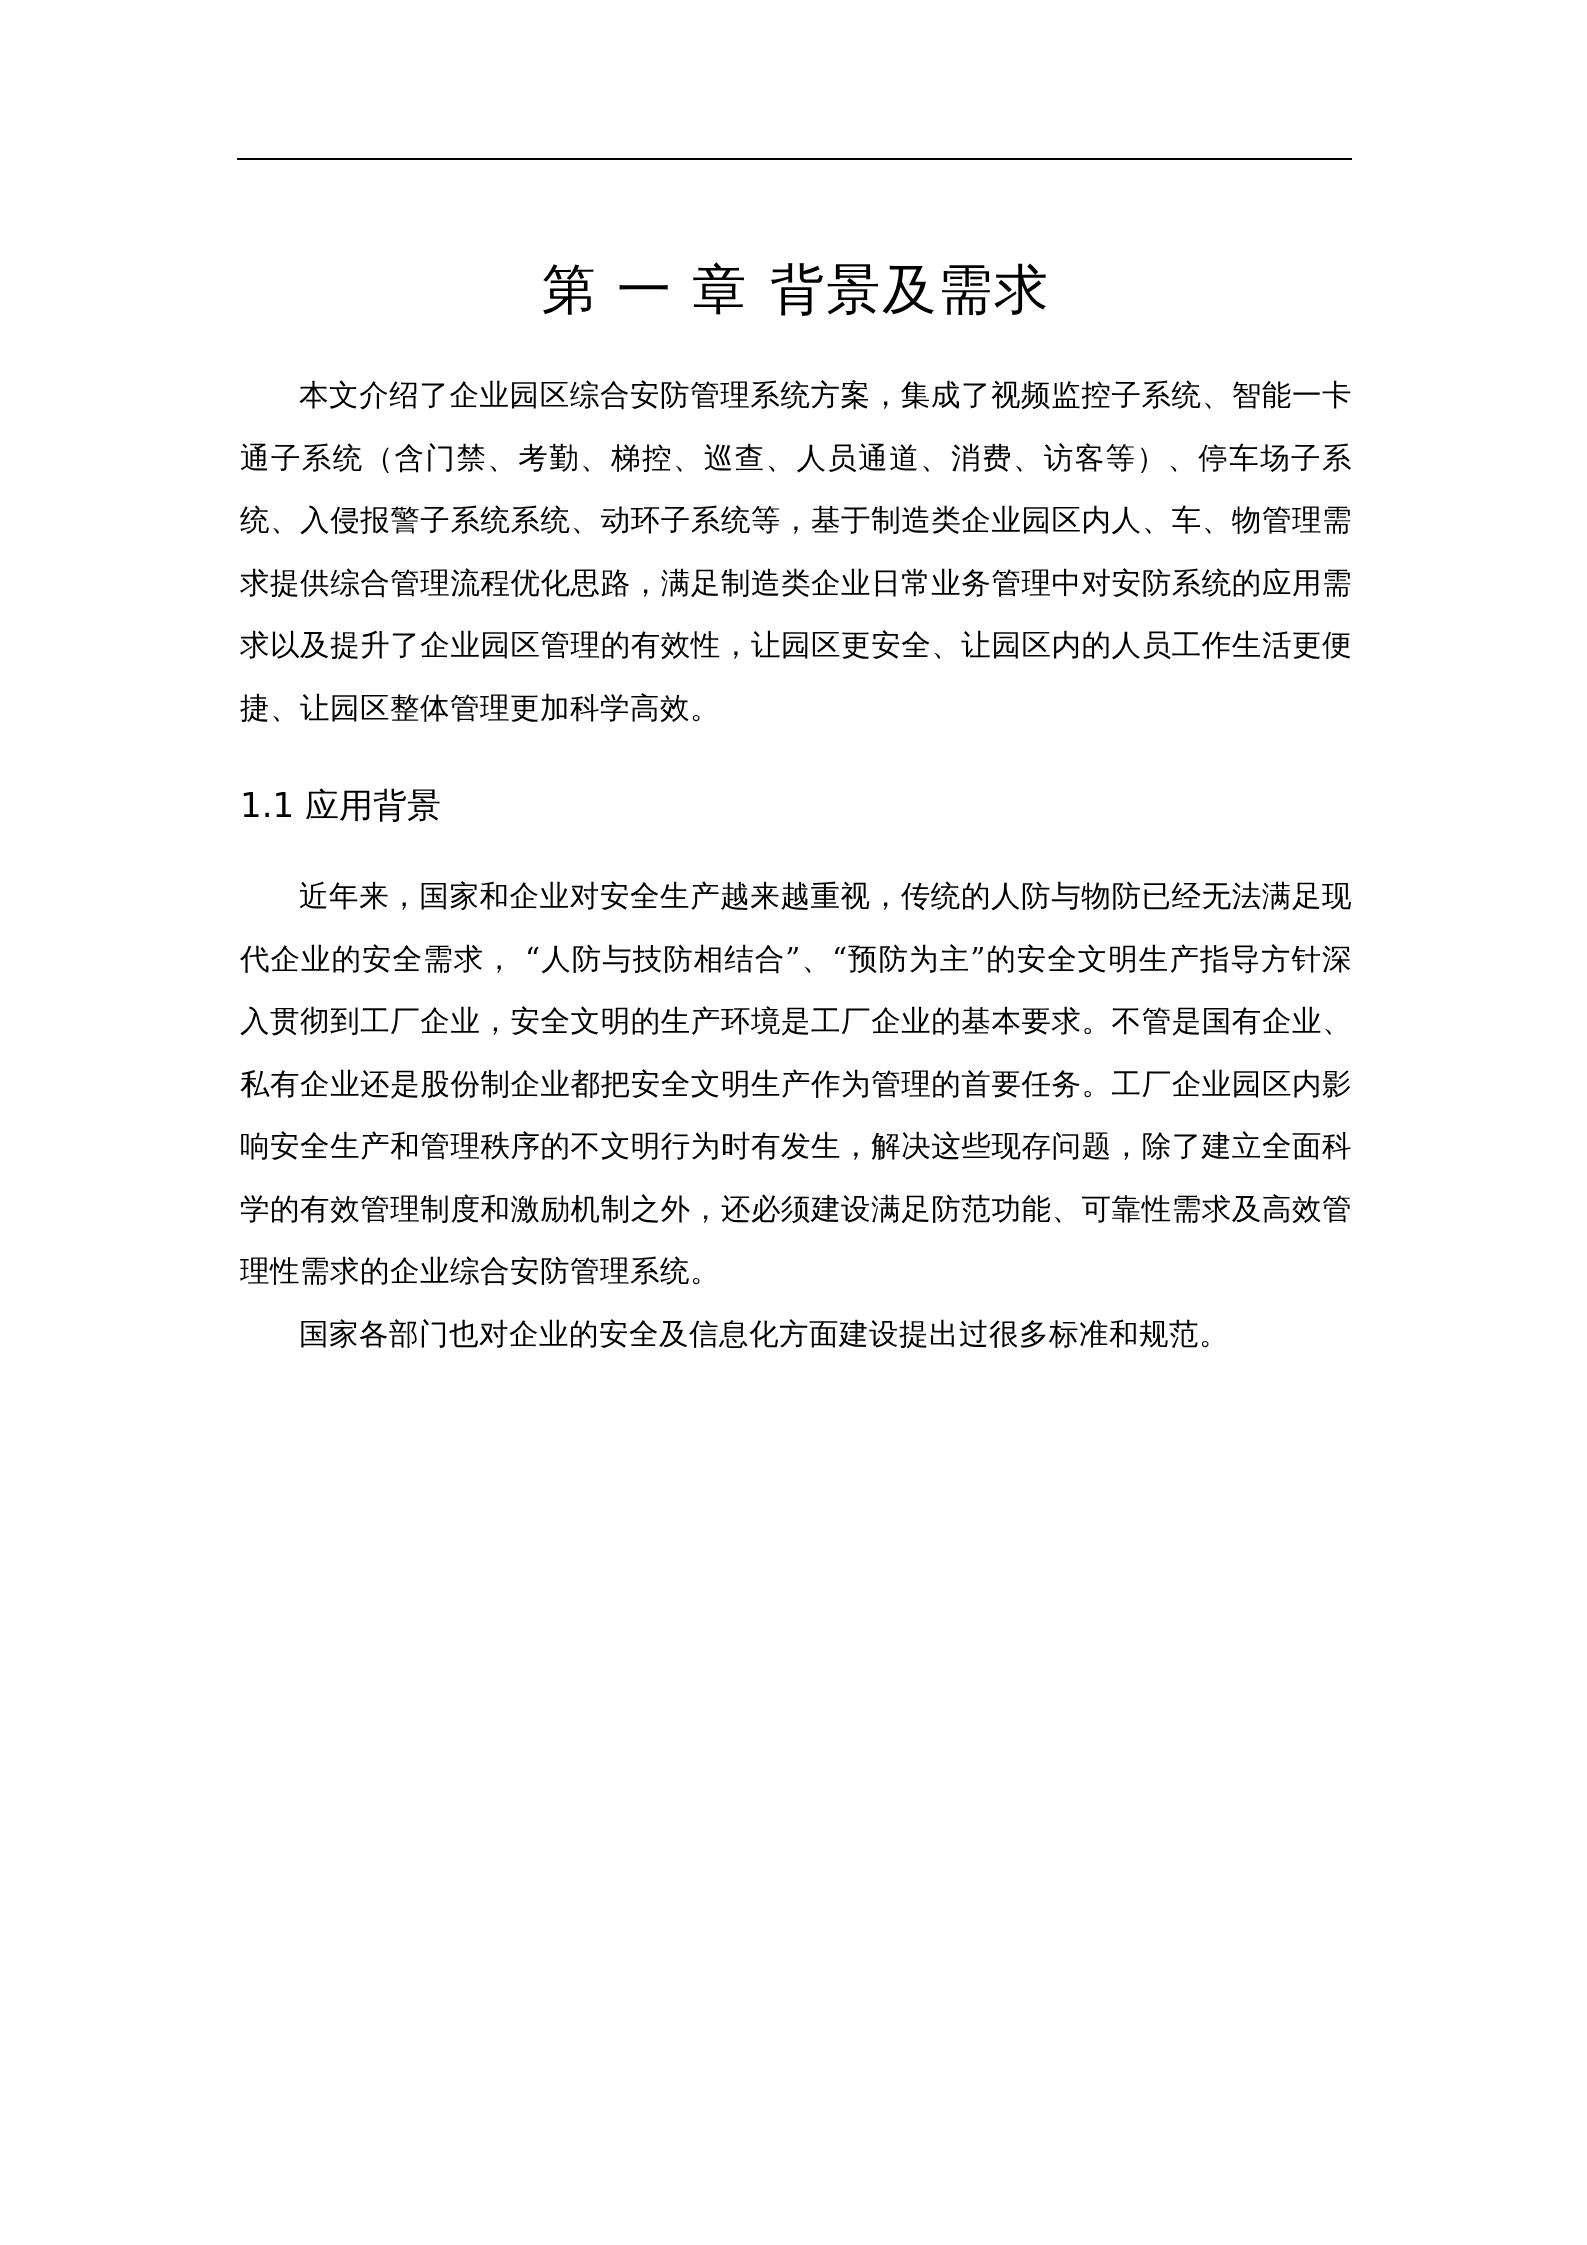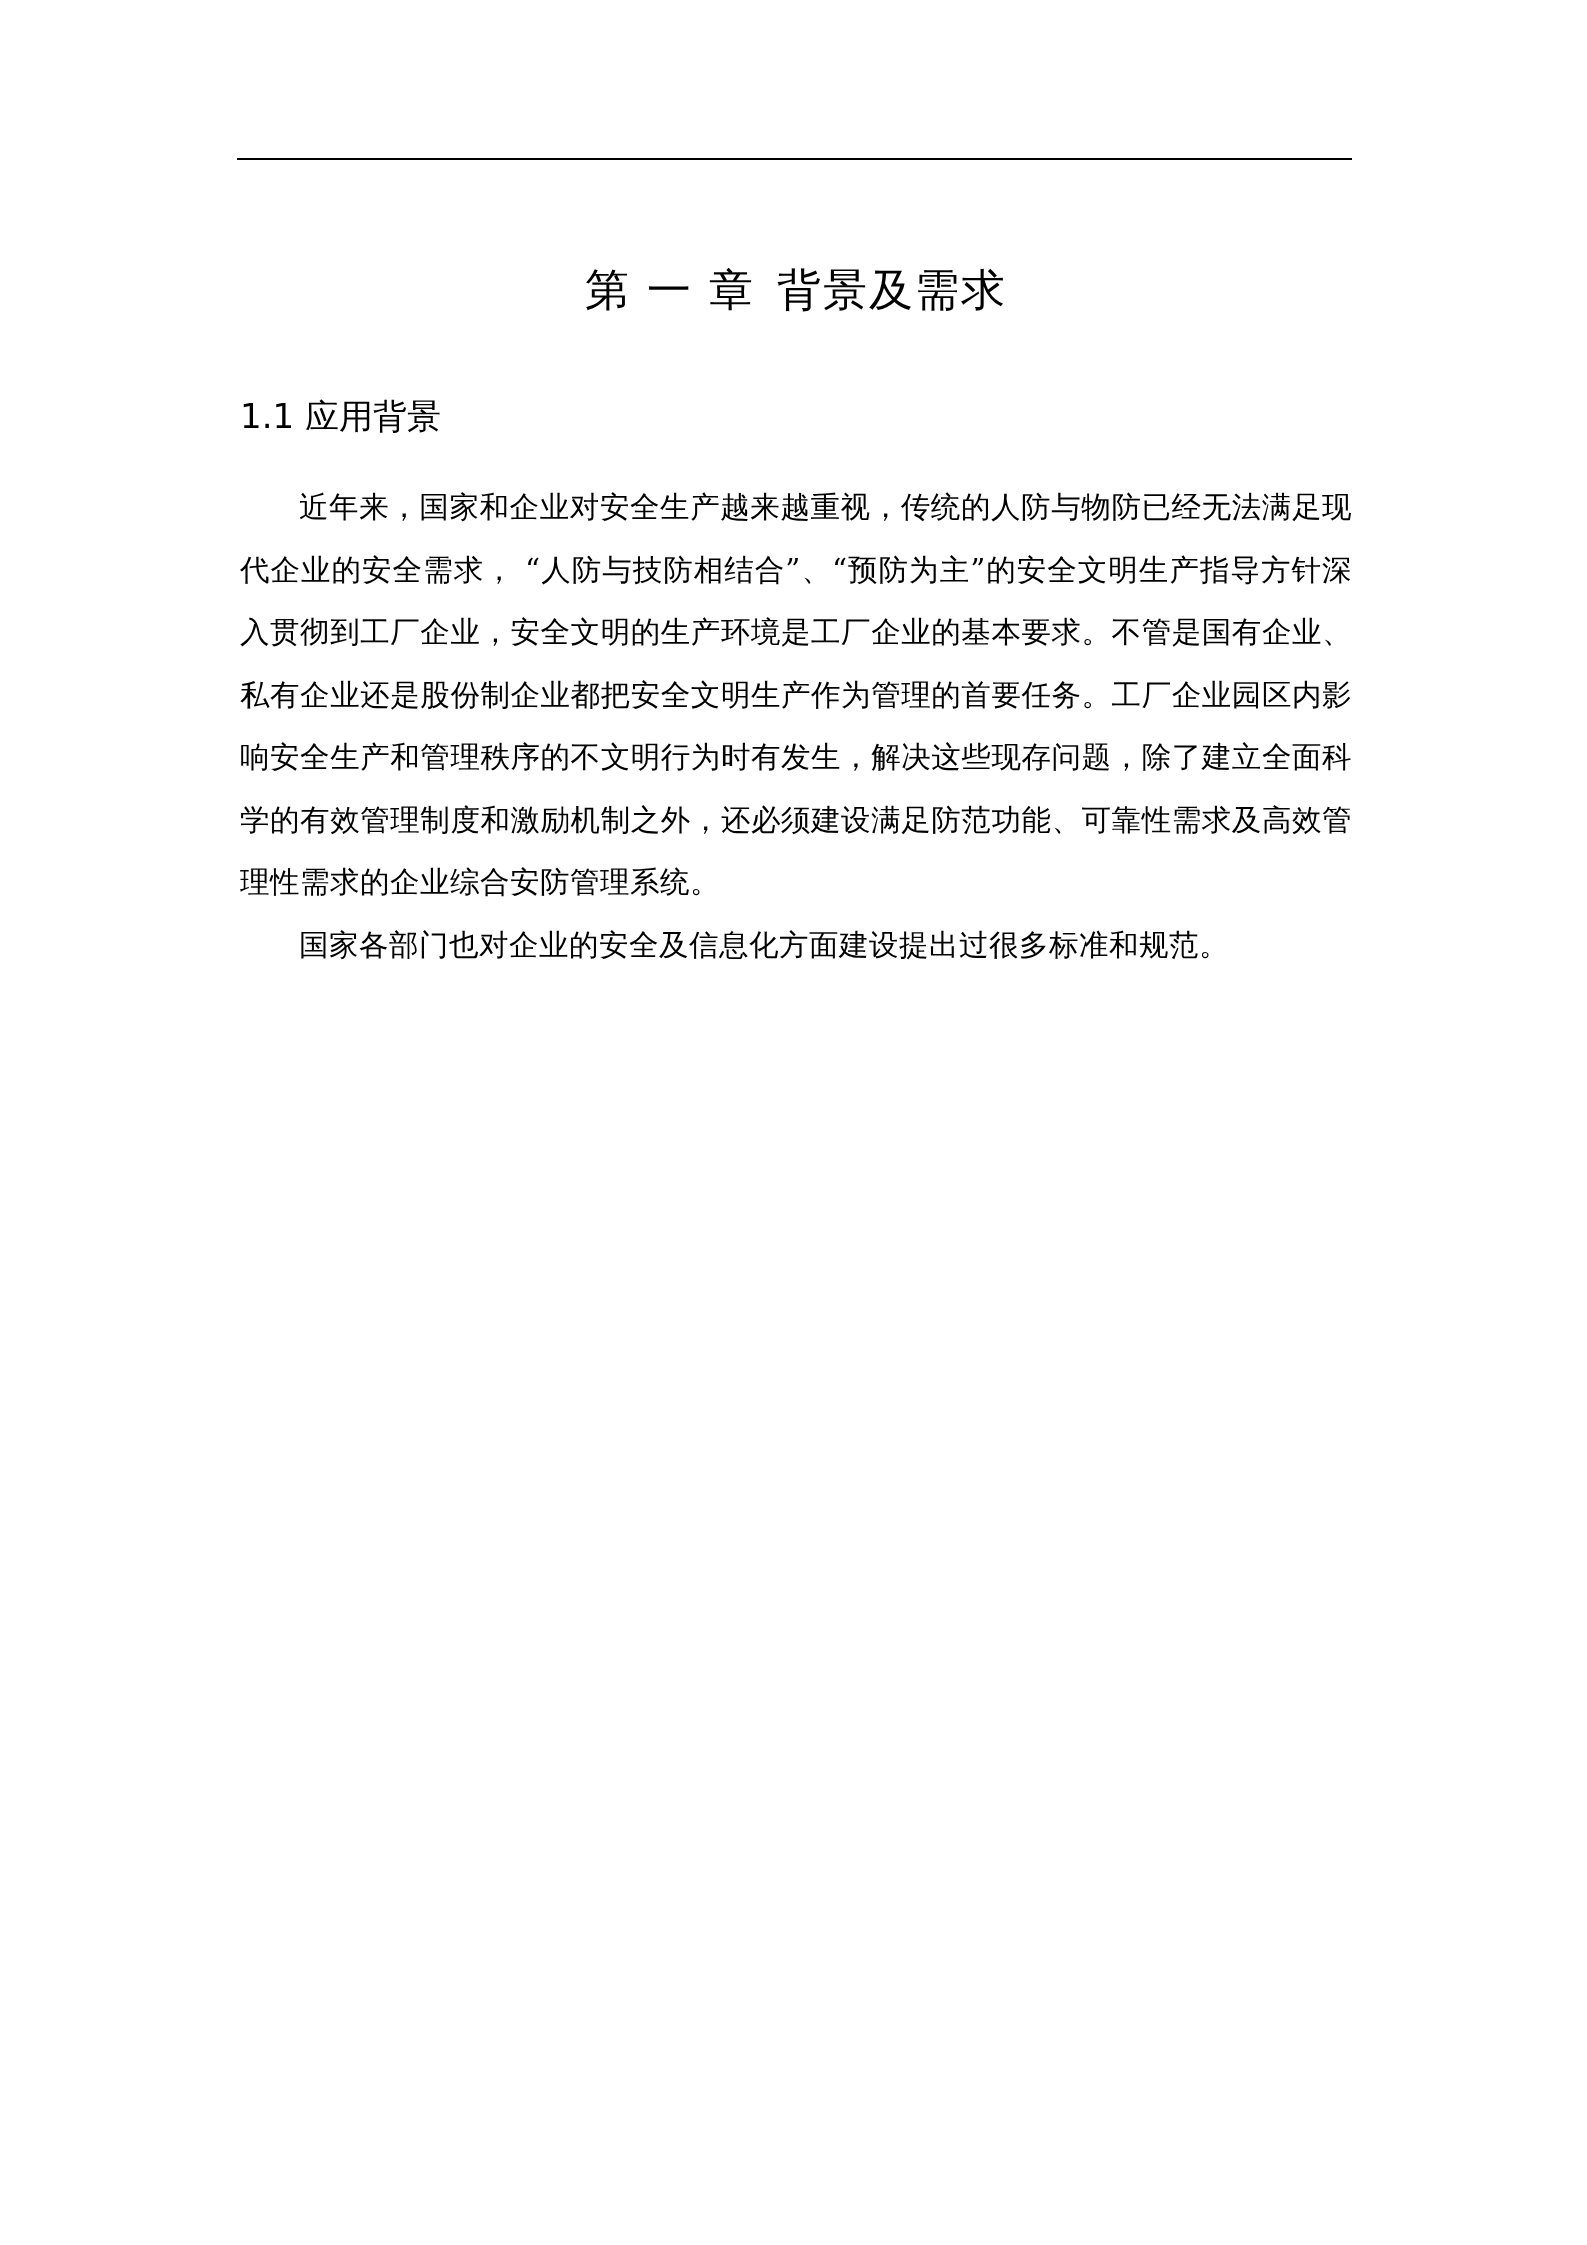--- a/index.html
+++ b/index.html
@@ -28,21 +28,21 @@
       left: 240px;
       top: 160px;
       width: 1112px;
     }
     .chapter-title {
       margin: 70px 0 0 0;
       height: 120px;
       line-height: 120px;
       text-align: center;
       font-family: "DejaVu Sans", "Liberation Sans", sans-serif;
-      font-size: 44px;
+      font-size: 54px;
       letter-spacing: 2px;
       font-weight: normal;
       word-spacing: 0;
     }
     .chapter-title .gap { display: inline-block; width: 22px; }
     .para {
       margin: 0;
       font-size: 29.5px;
       line-height: 62.5px;
       text-align: justify;
@@ -60,18 +60,19 @@
     }
   </style>
 </head>
 <body>
 
 <div class="header-rule"></div>
 
 <div class="page">
   <h1 class="chapter-title"><span>第 一 章</span><span class="gap"></span><span>背景及需求</span></h1>
 
+  <p class="para indent intro">本文介绍了企业园区综合安防管理系统方案，集成了视频监控子系统、智能一卡通子系统（含门禁、考勤、梯控、巡查、人员通道、消费、访客等）、停车场子系统、入侵报警子系统系统、动环子系统等，基于制造类企业园区内人、车、物管理需求提供综合管理流程优化思路，满足制造类企业日常业务管理中对安防系统的应用需求以及提升了企业园区管理的有效性，让园区更安全、让园区内的人员工作生活更便捷、让园区整体管理更加科学高效。</p>
 
   <h2 class="section-title">1.1 应用背景</h2>
 
   <p class="para indent">近年来，国家和企业对安全生产越来越重视，传统的人防与物防已经无法满足现代企业的安全需求， “人防与技防相结合”、“预防为主”的安全文明生产指导方针深入贯彻到工厂企业，安全文明的生产环境是工厂企业的基本要求。不管是国有企业、私有企业还是股份制企业都把安全文明生产作为管理的首要任务。工厂企业园区内影响安全生产和管理秩序的不文明行为时有发生，解决这些现存问题，除了建立全面科学的有效管理制度和激励机制之外，还必须建设满足防范功能、可靠性需求及高效管理性需求的企业综合安防管理系统。</p>
   <p class="para indent">国家各部门也对企业的安全及信息化方面建设提出过很多标准和规范。</p>
 </div>
 
 </body></html>

